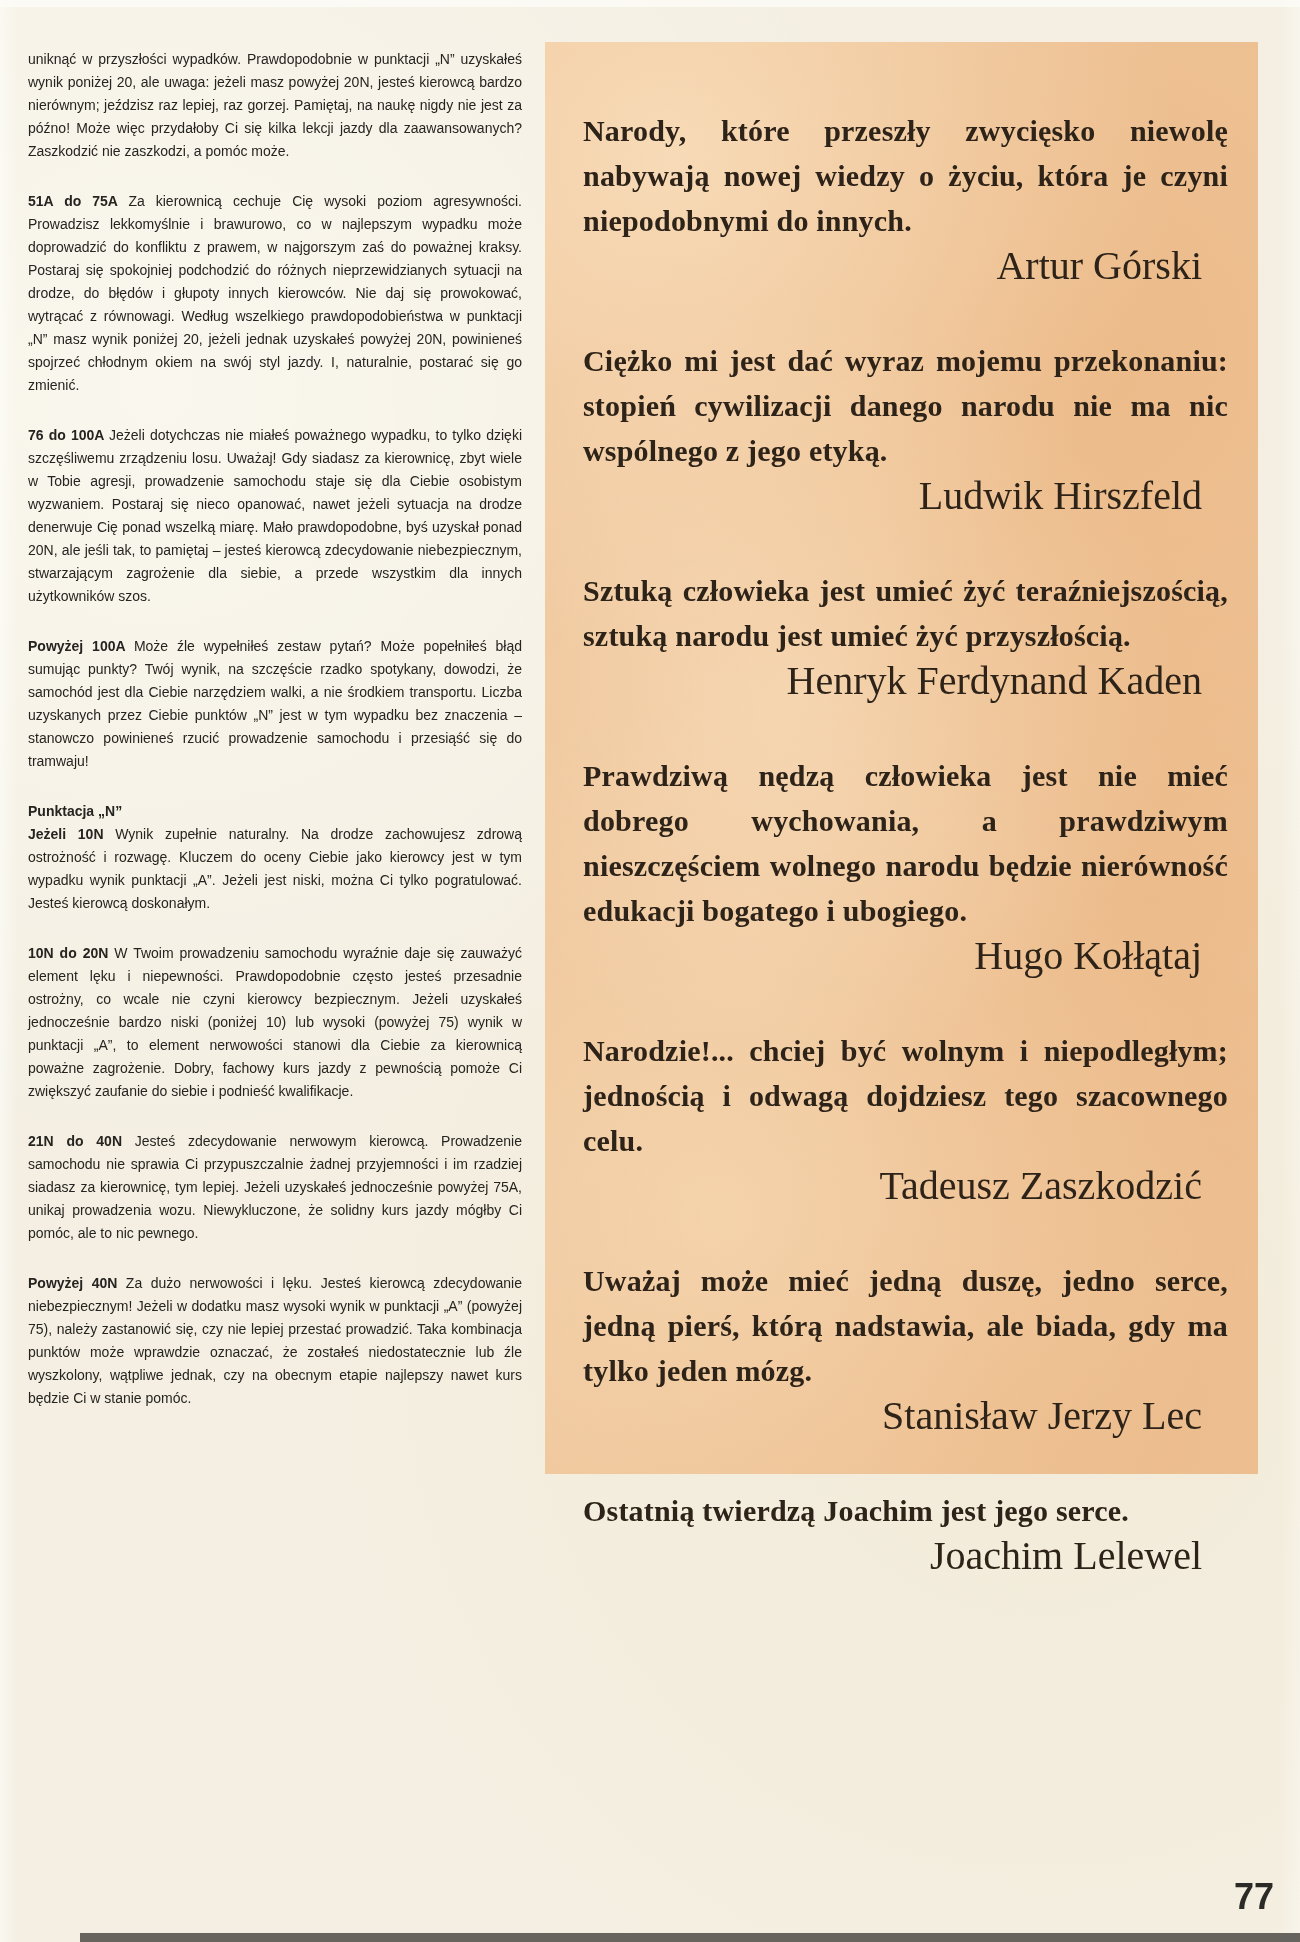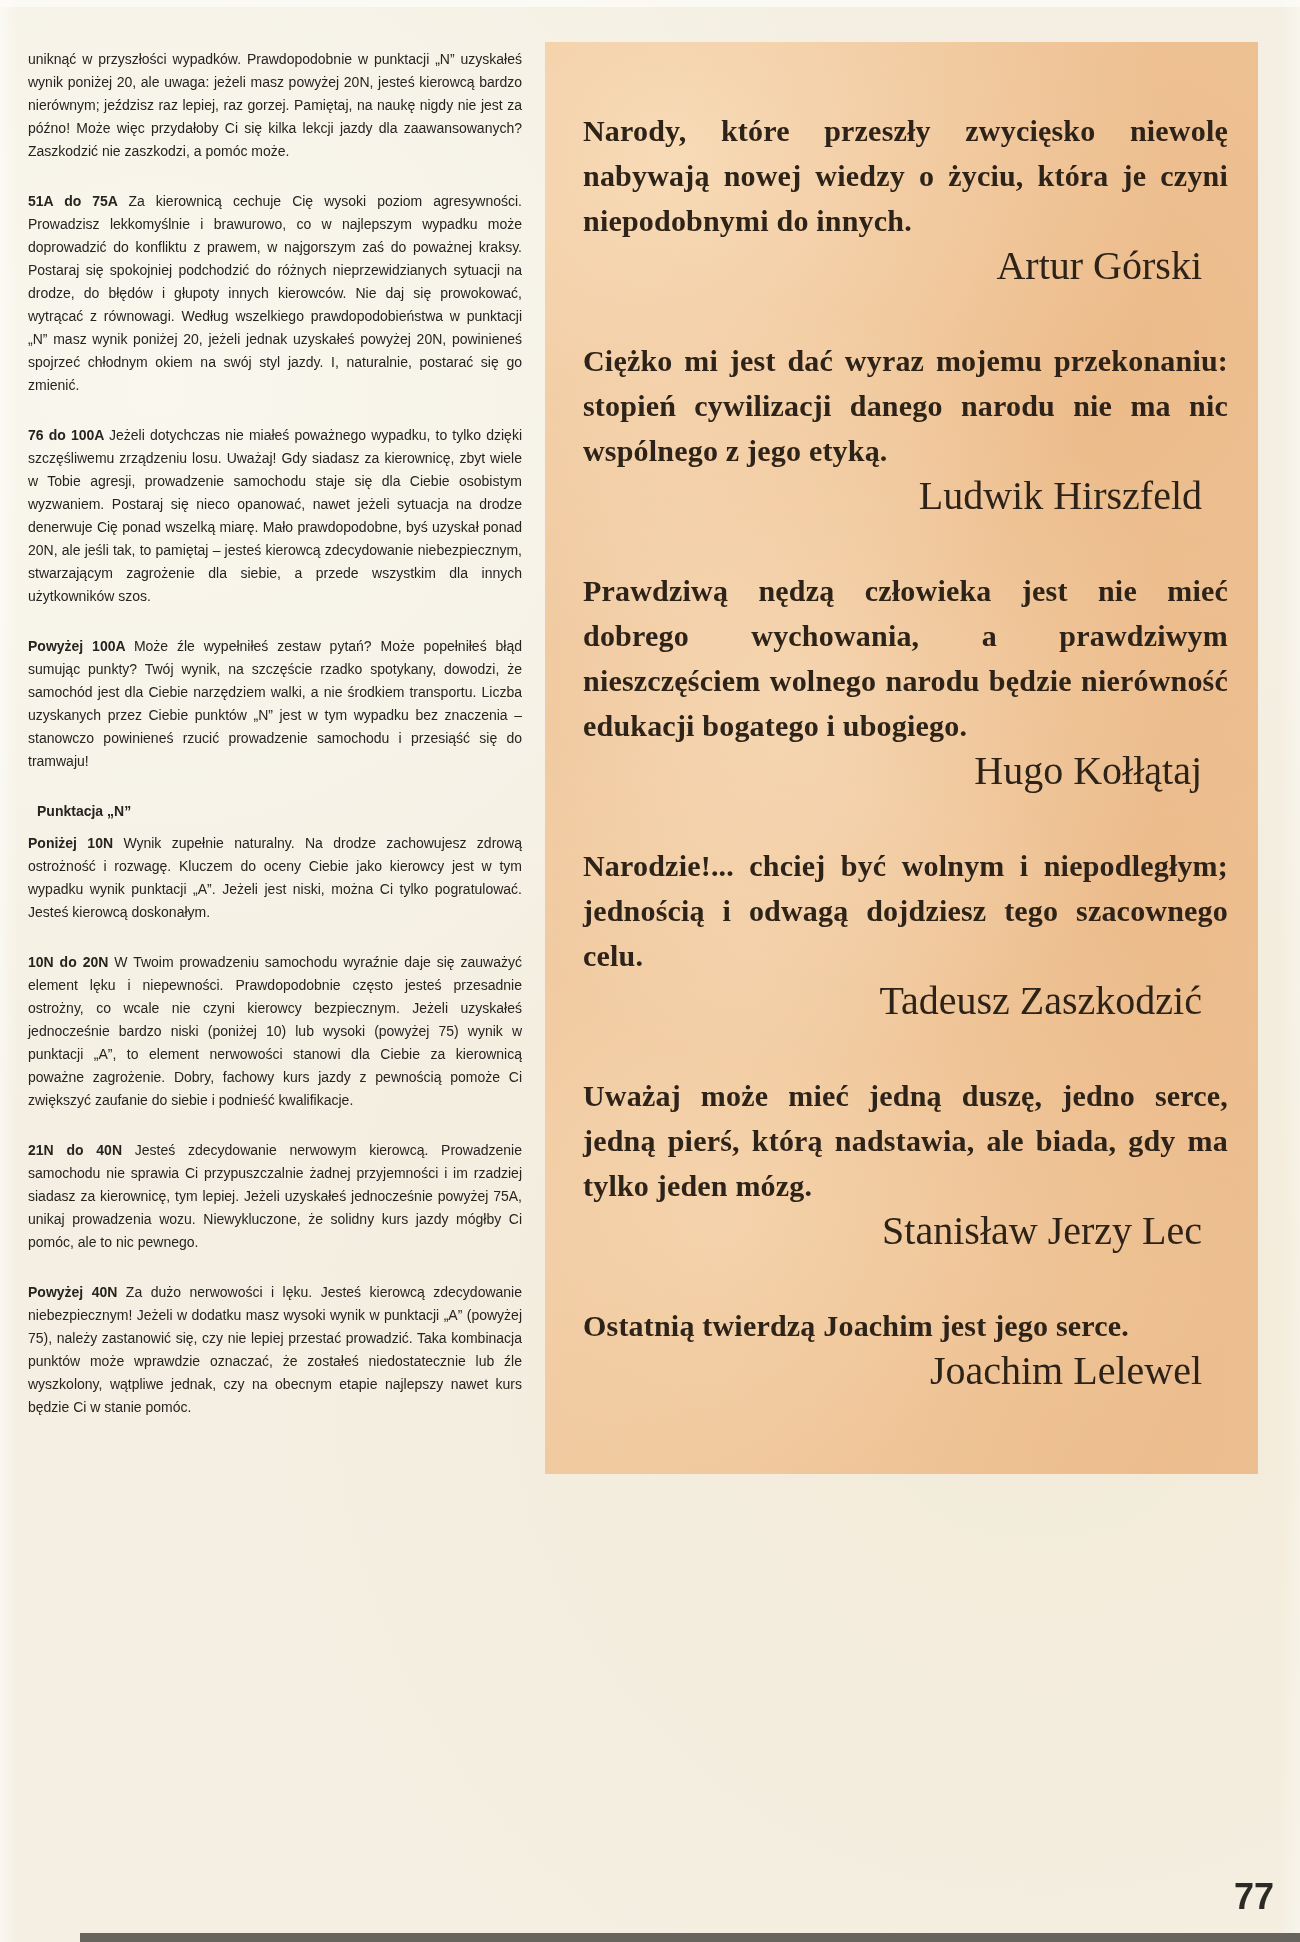--- a/index.html
+++ b/index.html
@@ -24,21 +24,21 @@
     background: rgba(253,252,248,0.75);
   }
   
   .left-col {
     position: absolute; left: 28px; top: 48px; width: 494px;
     color: #262420;
     font-size: 14px; line-height: 23px;
     text-align: justify;
   }
   .para { margin: 0 0 27px 0; }
-  .para.section-head { margin: 9px; }
+  .para.section-head { margin: 0; }
   .lead { font-weight: 700; }
   
   .quote-panel {
     position: absolute; left: 545px; top: 42px; width: 713px; height: 1432px;
     box-sizing: border-box;
     padding: 66px 30px 0 38px;
     background:
       radial-gradient(circle at 18% 8%, rgba(255,238,210,0.55), rgba(255,238,210,0) 35%),
       radial-gradient(circle at 75% 22%, rgba(231,164,100,0.28), rgba(231,164,100,0) 40%),
       radial-gradient(circle at 35% 45%, rgba(255,240,214,0.45), rgba(255,240,214,0) 42%),
@@ -87,37 +87,41 @@
     <p class="para"><span>uniknąć w przyszłości wypadków. Prawdopodobnie w punktacji „N” uzyskałeś wynik poniżej 20, ale uwaga: jeżeli masz powyżej 20N, jesteś kierowcą bardzo nierównym; jeździsz raz lepiej, raz gorzej. Pamiętaj, na naukę nigdy nie jest za późno! Może więc przydałoby Ci się kilka lekcji jazdy dla zaawansowanych? Zaszkodzić nie zaszkodzi, a pomóc może.</span></p>
 
     <p class="para"><span class="lead">51A do 75A </span><span>Za kierownicą cechuje Cię wysoki poziom agresywności. Prowadzisz lekkomyślnie i brawurowo, co w najlepszym wypadku może doprowadzić do konfliktu z prawem, w najgorszym zaś do poważnej kraksy. Postaraj się spokojniej podchodzić do różnych nieprzewidzianych sytuacji na drodze, do błędów i głupoty innych kierowców. Nie daj się prowokować, wytrącać z równowagi. Według wszelkiego prawdopodobieństwa w punktacji „N” masz wynik poniżej 20, jeżeli jednak uzyskałeś powyżej 20N, powinieneś spojrzeć chłodnym okiem na swój styl jazdy. I, naturalnie, postarać się go zmienić.</span></p>
 
     <p class="para"><span class="lead">76 do 100A </span><span>Jeżeli dotychczas nie miałeś poważnego wypadku, to tylko dzięki szczęśliwemu zrządzeniu losu. Uważaj! Gdy siadasz za kierownicę, zbyt wiele w Tobie agresji, prowadzenie samochodu staje się dla Ciebie osobistym wyzwaniem. Postaraj się nieco opanować, nawet jeżeli sytuacja na drodze denerwuje Cię ponad wszelką miarę. Mało prawdopodobne, byś uzyskał ponad 20N, ale jeśli tak, to pamiętaj – jesteś kierowcą zdecydowanie niebezpiecznym, stwarzającym zagrożenie dla siebie, a przede wszystkim dla innych użytkowników szos.</span></p>
 
     <p class="para"><span class="lead">Powyżej 100A </span><span>Może źle wypełniłeś zestaw pytań? Może popełniłeś błąd sumując punkty? Twój wynik, na szczęście rzadko spotykany, dowodzi, że samochód jest dla Ciebie narzędziem walki, a nie środkiem transportu. Liczba uzyskanych przez Ciebie punktów „N” jest w tym wypadku bez znaczenia – stanowczo powinieneś rzucić prowadzenie samochodu i przesiąść się do tramwaju!</span></p>
 
     <p class="para section-head"><span class="lead">Punktacja „N”</span></p>
 
-    <p class="para"><span class="lead">Poniżej 10N </span><span>Wynik zupełnie naturalny. Na drodze zachowujesz zdrową ostrożność i rozwagę. Kluczem do oceny Ciebie jako kierowcy jest w tym wypadku wynik punktacji „A”. Jeżeli jest niski, można Ci tylko pogratulować. Jesteś kierowcą doskonałym.</span></p>
+    <p class="para"><span class="lead">Jeżeli 10N </span><span>Wynik zupełnie naturalny. Na drodze zachowujesz zdrową ostrożność i rozwagę. Kluczem do oceny Ciebie jako kierowcy jest w tym wypadku wynik punktacji „A”. Jeżeli jest niski, można Ci tylko pogratulować. Jesteś kierowcą doskonałym.</span></p>
 
     <p class="para"><span class="lead">10N do 20N </span><span>W Twoim prowadzeniu samochodu wyraźnie daje się zauważyć element lęku i niepewności. Prawdopodobnie często jesteś przesadnie ostrożny, co wcale nie czyni kierowcy bezpiecznym. Jeżeli uzyskałeś jednocześnie bardzo niski (poniżej 10) lub wysoki (powyżej 75) wynik w punktacji „A”, to element nerwowości stanowi dla Ciebie za kierownicą poważne zagrożenie. Dobry, fachowy kurs jazdy z pewnością pomoże Ci zwiększyć zaufanie do siebie i podnieść kwalifikacje.</span></p>
 
     <p class="para"><span class="lead">21N do 40N </span><span>Jesteś zdecydowanie nerwowym kierowcą. Prowadzenie samochodu nie sprawia Ci przypuszczalnie żadnej przyjemności i im rzadziej siadasz za kierownicę, tym lepiej. Jeżeli uzyskałeś jednocześnie powyżej 75A, unikaj prowadzenia wozu. Niewykluczone, że solidny kurs jazdy mógłby Ci pomóc, ale to nic pewnego.</span></p>
 
     <p class="para"><span class="lead">Powyżej 40N </span><span>Za dużo nerwowości i lęku. Jesteś kierowcą zdecydowanie niebezpiecznym! Jeżeli w dodatku masz wysoki wynik w punktacji „A” (powyżej 75), należy zastanowić się, czy nie lepiej przestać prowadzić. Taka kombinacja punktów może wprawdzie oznaczać, że zostałeś niedostatecznie lub źle wyszkolony, wątpliwe jednak, czy na obecnym etapie najlepszy nawet kurs będzie Ci w stanie pomóc.</span></p>
   </div>
 
   <div class="quote-panel">
     <div class="quote-block">
       <p class="quote-text">Narody, które przeszły zwycięsko niewolę nabywają nowej wiedzy o życiu, która je czyni niepodobnymi do innych.</p>
       <p class="quote-author">Artur Górski</p>
     </div>
     <div class="quote-block">
       <p class="quote-text">Ciężko mi jest dać wyraz mojemu przekonaniu: stopień cywilizacji danego narodu nie ma nic wspólnego z jego etyką.</p>
       <p class="quote-author">Ludwik Hirszfeld</p>
+    </div>
+    <div class="quote-block">
+      <p class="quote-text">Sztuką człowieka jest umieć żyć teraźniejszością, sztuką narodu jest umieć żyć przyszłością.</p>
+      <p class="quote-author">Henryk Ferdynand Kaden</p>
     </div>
     <div class="quote-block">
       <p class="quote-text">Prawdziwą nędzą człowieka jest nie mieć dobrego wychowania, a prawdziwym nieszczęściem wolnego narodu będzie nierówność edukacji bogatego i ubogiego.</p>
       <p class="quote-author">Hugo Kołłątaj</p>
     </div>
     <div class="quote-block">
       <p class="quote-text">Narodzie!... chciej być wolnym i niepodległym; jednością i odwagą dojdziesz tego szacownego celu.</p>
       <p class="quote-author">Tadeusz Zaszkodzić</p>
     </div>
     <div class="quote-block">

